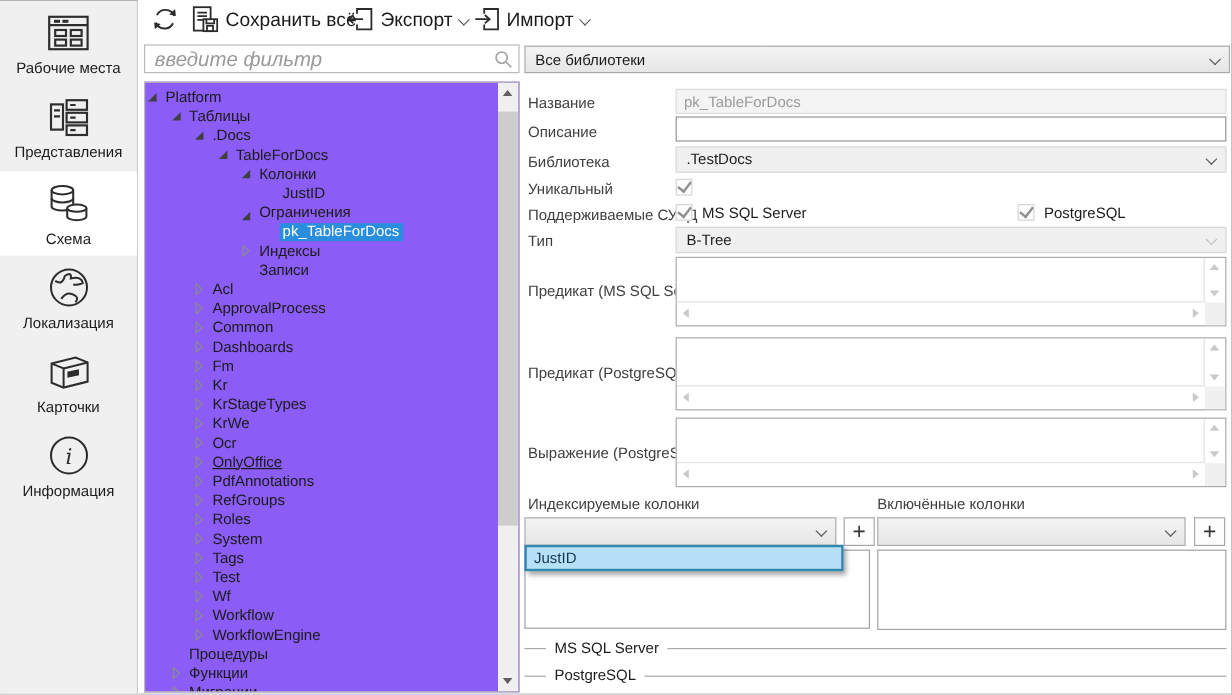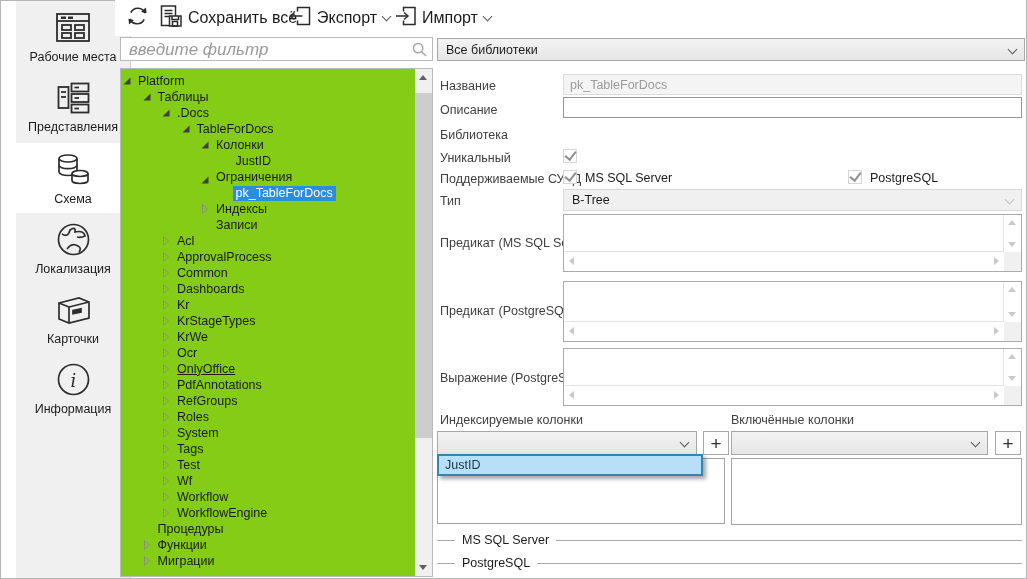--- a/index.html
+++ b/index.html
@@ -2,38 +2,38 @@
 <html><head>
 <meta charset="utf-8">
 <style>
   html,body{margin:0;padding:0;}
   body{
     width:1027px;height:579px;position:relative;overflow:hidden;
     font-family:"Liberation Sans",sans-serif;background:#fff;
   }
   .window{position:absolute;inset:0;box-shadow:inset 0 0 0 1px #b5b5b5;}
   
-  .sidebar{position:absolute;left:16px;top:1px;width:115px;height:577px;background:#f0f0f0;border-right:1px solid #cfcfcf;box-sizing:border-box;}
+  .sidebar{position:absolute;left:0;top:1px;width:115px;height:577px;background:#f0f0f0;border-right:1px solid #cfcfcf;box-sizing:border-box;}
   .side-item{position:absolute;left:0;width:114px;height:70px;display:flex;flex-direction:column;align-items:center;justify-content:center;gap:3px;cursor:pointer;}
   .side-item.selected{background:#fff;}
   .side-icon{height:38px;display:flex;align-items:center;justify-content:center;}
   .side-label{font-size:12.5px;color:#1b1b1b;white-space:nowrap;}
   
   .toolbar{position:absolute;left:115px;top:0;right:1px;height:36px;background:#fff;}
   .tb-btn{position:absolute;top:0;height:36px;display:flex;align-items:center;gap:6px;font-size:16px;color:#1a1a1a;cursor:pointer;padding:0 4px;}
   .tb-lbl{white-space:nowrap;}
   .chev{display:inline-block;width:6px;height:6px;border-right:1.3px solid #5a5a5a;border-bottom:1.3px solid #5a5a5a;transform:rotate(45deg);margin-top:-4px;}
   .chev.light{border-color:#c2c2c2;}
   
   .filter{position:absolute;left:120px;top:37px;width:313px;height:24px;border:1px solid #b9b9b9;background:#fff;box-sizing:border-box;}
   .filter input{position:absolute;left:6px;top:1px;width:278px;height:20px;border:none;outline:none;font-family:"Liberation Sans",sans-serif;font-size:17px;color:#333;background:transparent;}
   .filter input::placeholder{font-style:italic;color:#9a9a9a;}
   .filter .search{position:absolute;right:5px;top:4px;}
   
-  .tree{position:absolute;left:120px;top:68px;width:313px;height:509px;border:1px solid #b9b9b9;background:#84cc16;box-sizing:border-box;overflow:hidden;}
+  .tree{position:absolute;left:120px;top:68px;width:313px;height:509px;border:1px solid #b9b9b9;background:#8b5cf6;box-sizing:border-box;overflow:hidden;}
   .tree-rows{position:absolute;left:0;top:4px;right:18px;bottom:0;overflow:hidden;}
   .tree-row{height:16px;display:flex;align-items:center;font-size:12.5px;color:#1a1a1a;white-space:nowrap;cursor:default;}
   .tree-row .expander{width:10px;height:10px;margin-right:3px;flex:none;display:flex;align-items:center;justify-content:center;}
   .tree-row .lbl{padding:0 3px;line-height:15px;}
   .tree-row.selected .lbl{background:#2a8dde;color:#fff;}
   .vscroll{position:absolute;right:0;top:0;width:17px;height:100%;background:#f0f0f0;}
   .vscroll .thumb{position:absolute;left:0;right:0;top:24px;height:345px;background:#cdcdcd;}
   .tri{width:0;height:0;position:absolute;}
   .tri-up{border-left:4px solid transparent;border-right:4px solid transparent;border-bottom:5px solid #606060;left:4px;top:6px;}
   .tri-down{border-left:4px solid transparent;border-right:4px solid transparent;border-top:5px solid #606060;left:4px;bottom:6px;}
@@ -314,20 +314,28 @@
             </svg>
           </span>
           <span class="lbl">Dashboards</span>
         </div>
         <div class="tree-row" style="padding-left: 40px;">
           <span class="expander">
             <svg width="10" height="10">
               <path d="M2.5,0.5 L7.5,5 L2.5,9.5 Z" fill="none" stroke="#8c8c8c"></path>
             </svg>
           </span>
+          <span class="lbl">Fm</span>
+        </div>
+        <div class="tree-row" style="padding-left: 40px;">
+          <span class="expander">
+            <svg width="10" height="10">
+              <path d="M2.5,0.5 L7.5,5 L2.5,9.5 Z" fill="none" stroke="#8c8c8c"></path>
+            </svg>
+          </span>
           <span class="lbl">Kr</span>
         </div>
         <div class="tree-row" style="padding-left: 40px;">
           <span class="expander">
             <svg width="10" height="10">
               <path d="M2.5,0.5 L7.5,5 L2.5,9.5 Z" fill="none" stroke="#8c8c8c"></path>
             </svg>
           </span>
           <span class="lbl">KrStageTypes</span>
         </div>
@@ -460,20 +468,24 @@
     <span class="chev"></span>
   </div>
 
   <div class="flabel" style="top:79px">Название</div>
   <input class="tinput" style="left: 563px; top: 74px; width: 459px; height: 21px; background: rgb(244, 244, 244); border: 1px solid rgb(220, 220, 220); color: rgb(155, 155, 155);" readonly="" value="pk_TableForDocs">
 
   <div class="flabel" style="top:103px">Описание</div>
   <input class="tinput" style="left: 563px; top: 97px; width: 459px; height: 21px; background: rgb(255, 255, 255); border: 1px solid rgb(148, 148, 148); color: rgb(51, 51, 51);" value="">
 
   <div class="flabel" style="top:128px">Библиотека</div>
+  <div class="combo flat" style="left:563px;top:122px;width:459px;height:22px">
+    <span>.TestDocs</span>
+    <span class="chev"></span>
+  </div>
 
   <div class="flabel" style="top:151px">Уникальный</div>
   <span class="cb checked" style="left:563px;top:149px"></span>
 
   <div class="flabel" style="top:172px">Поддерживаемые СУБД</div>
   <div id="dbms-opts" style="position:absolute;left:563px;top:170px;width:459px;height:16px">
       <div class="dbms-opt" style="left: 0px;">
         <span class="cb checked"></span>
         <span class="dbms-label">MS SQL Server</span>
       </div>

